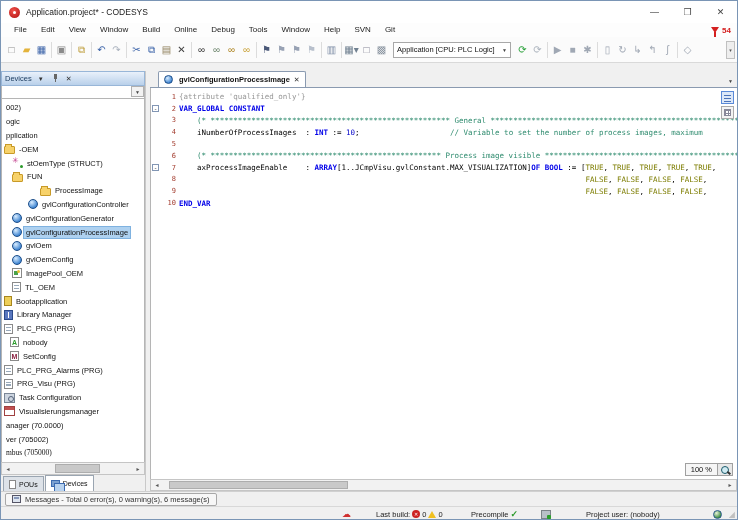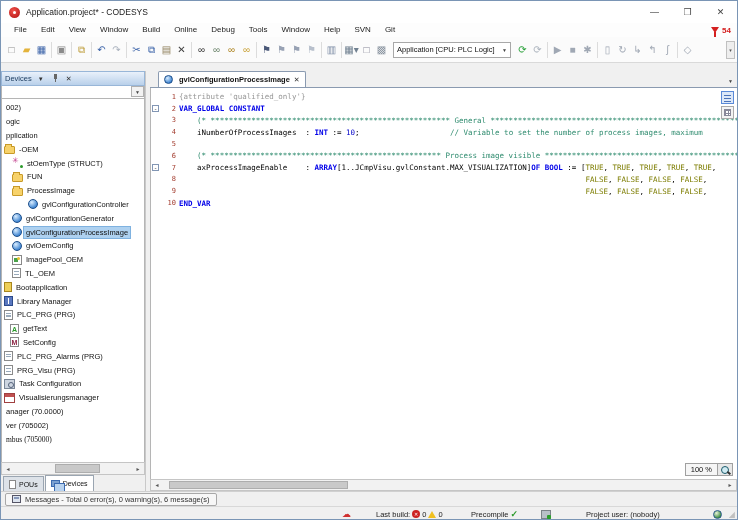--- a/index.html
+++ b/index.html
@@ -247,38 +247,42 @@
             <span class="tlabel">-OEM</span>
           </div>
           <div class="trow" style="padding-left: 10px;">
             <span class="ti struct"></span>
             <span class="tlabel">stOemType (STRUCT)</span>
           </div>
           <div class="trow" style="padding-left: 10px;">
             <span class="ti folder"></span>
             <span class="tlabel">FUN</span>
           </div>
-          <div class="trow" style="padding-left: 10px;">
+          <div class="trow" style="padding-left: 10px; margin-left: 28px;">
             <span class="ti folder"></span>
             <span class="tlabel">ProcessImage</span>
           </div>
           <div class="trow" style="padding-left: 26px;">
             <span class="ti globe"></span>
             <span class="tlabel">gvlConfigurationController</span>
           </div>
           <div class="trow" style="padding-left: 10px;">
             <span class="ti globe"></span>
             <span class="tlabel">gvlConfigurationGenerator</span>
           </div>
           <div class="trow sel" style="padding-left: 10px;">
             <span class="ti globe"></span>
             <span class="tlabel">gvlConfigurationProcessImage</span>
           </div>
           <div class="trow" style="padding-left: 10px;">
             <span class="ti globe"></span>
+            <span class="tlabel">gvlOem</span>
+          </div>
+          <div class="trow" style="padding-left: 10px;">
+            <span class="ti globe"></span>
             <span class="tlabel">gvlOemConfig</span>
           </div>
           <div class="trow" style="padding-left: 10px;">
             <span class="ti imagepool"></span>
             <span class="tlabel">ImagePool_OEM</span>
           </div>
           <div class="trow" style="padding-left: 10px;">
             <span class="ti doc"></span>
             <span class="tlabel">TL_OEM</span>
           </div>
@@ -289,21 +293,21 @@
           <div class="trow" style="padding-left: 2px;">
             <span class="ti library"></span>
             <span class="tlabel">Library Manager</span>
           </div>
           <div class="trow" style="padding-left: 2px;">
             <span class="ti pou"></span>
             <span class="tlabel">PLC_PRG (PRG)</span>
           </div>
           <div class="trow" style="padding-left: 8px;">
             <span class="ti letter"><span style="color: rgb(42, 154, 42);">A</span></span>
-            <span class="tlabel">getText</span>
+            <span class="tlabel">nobody</span>
           </div>
           <div class="trow" style="padding-left: 8px;">
             <span class="ti letter"><span style="color: rgb(138, 32, 64);">M</span></span>
             <span class="tlabel">SetConfig</span>
           </div>
           <div class="trow" style="padding-left: 2px;">
             <span class="ti pou"></span>
             <span class="tlabel">PLC_PRG_Alarms (PRG)</span>
           </div>
           <div class="trow" style="padding-left: 2px;">

